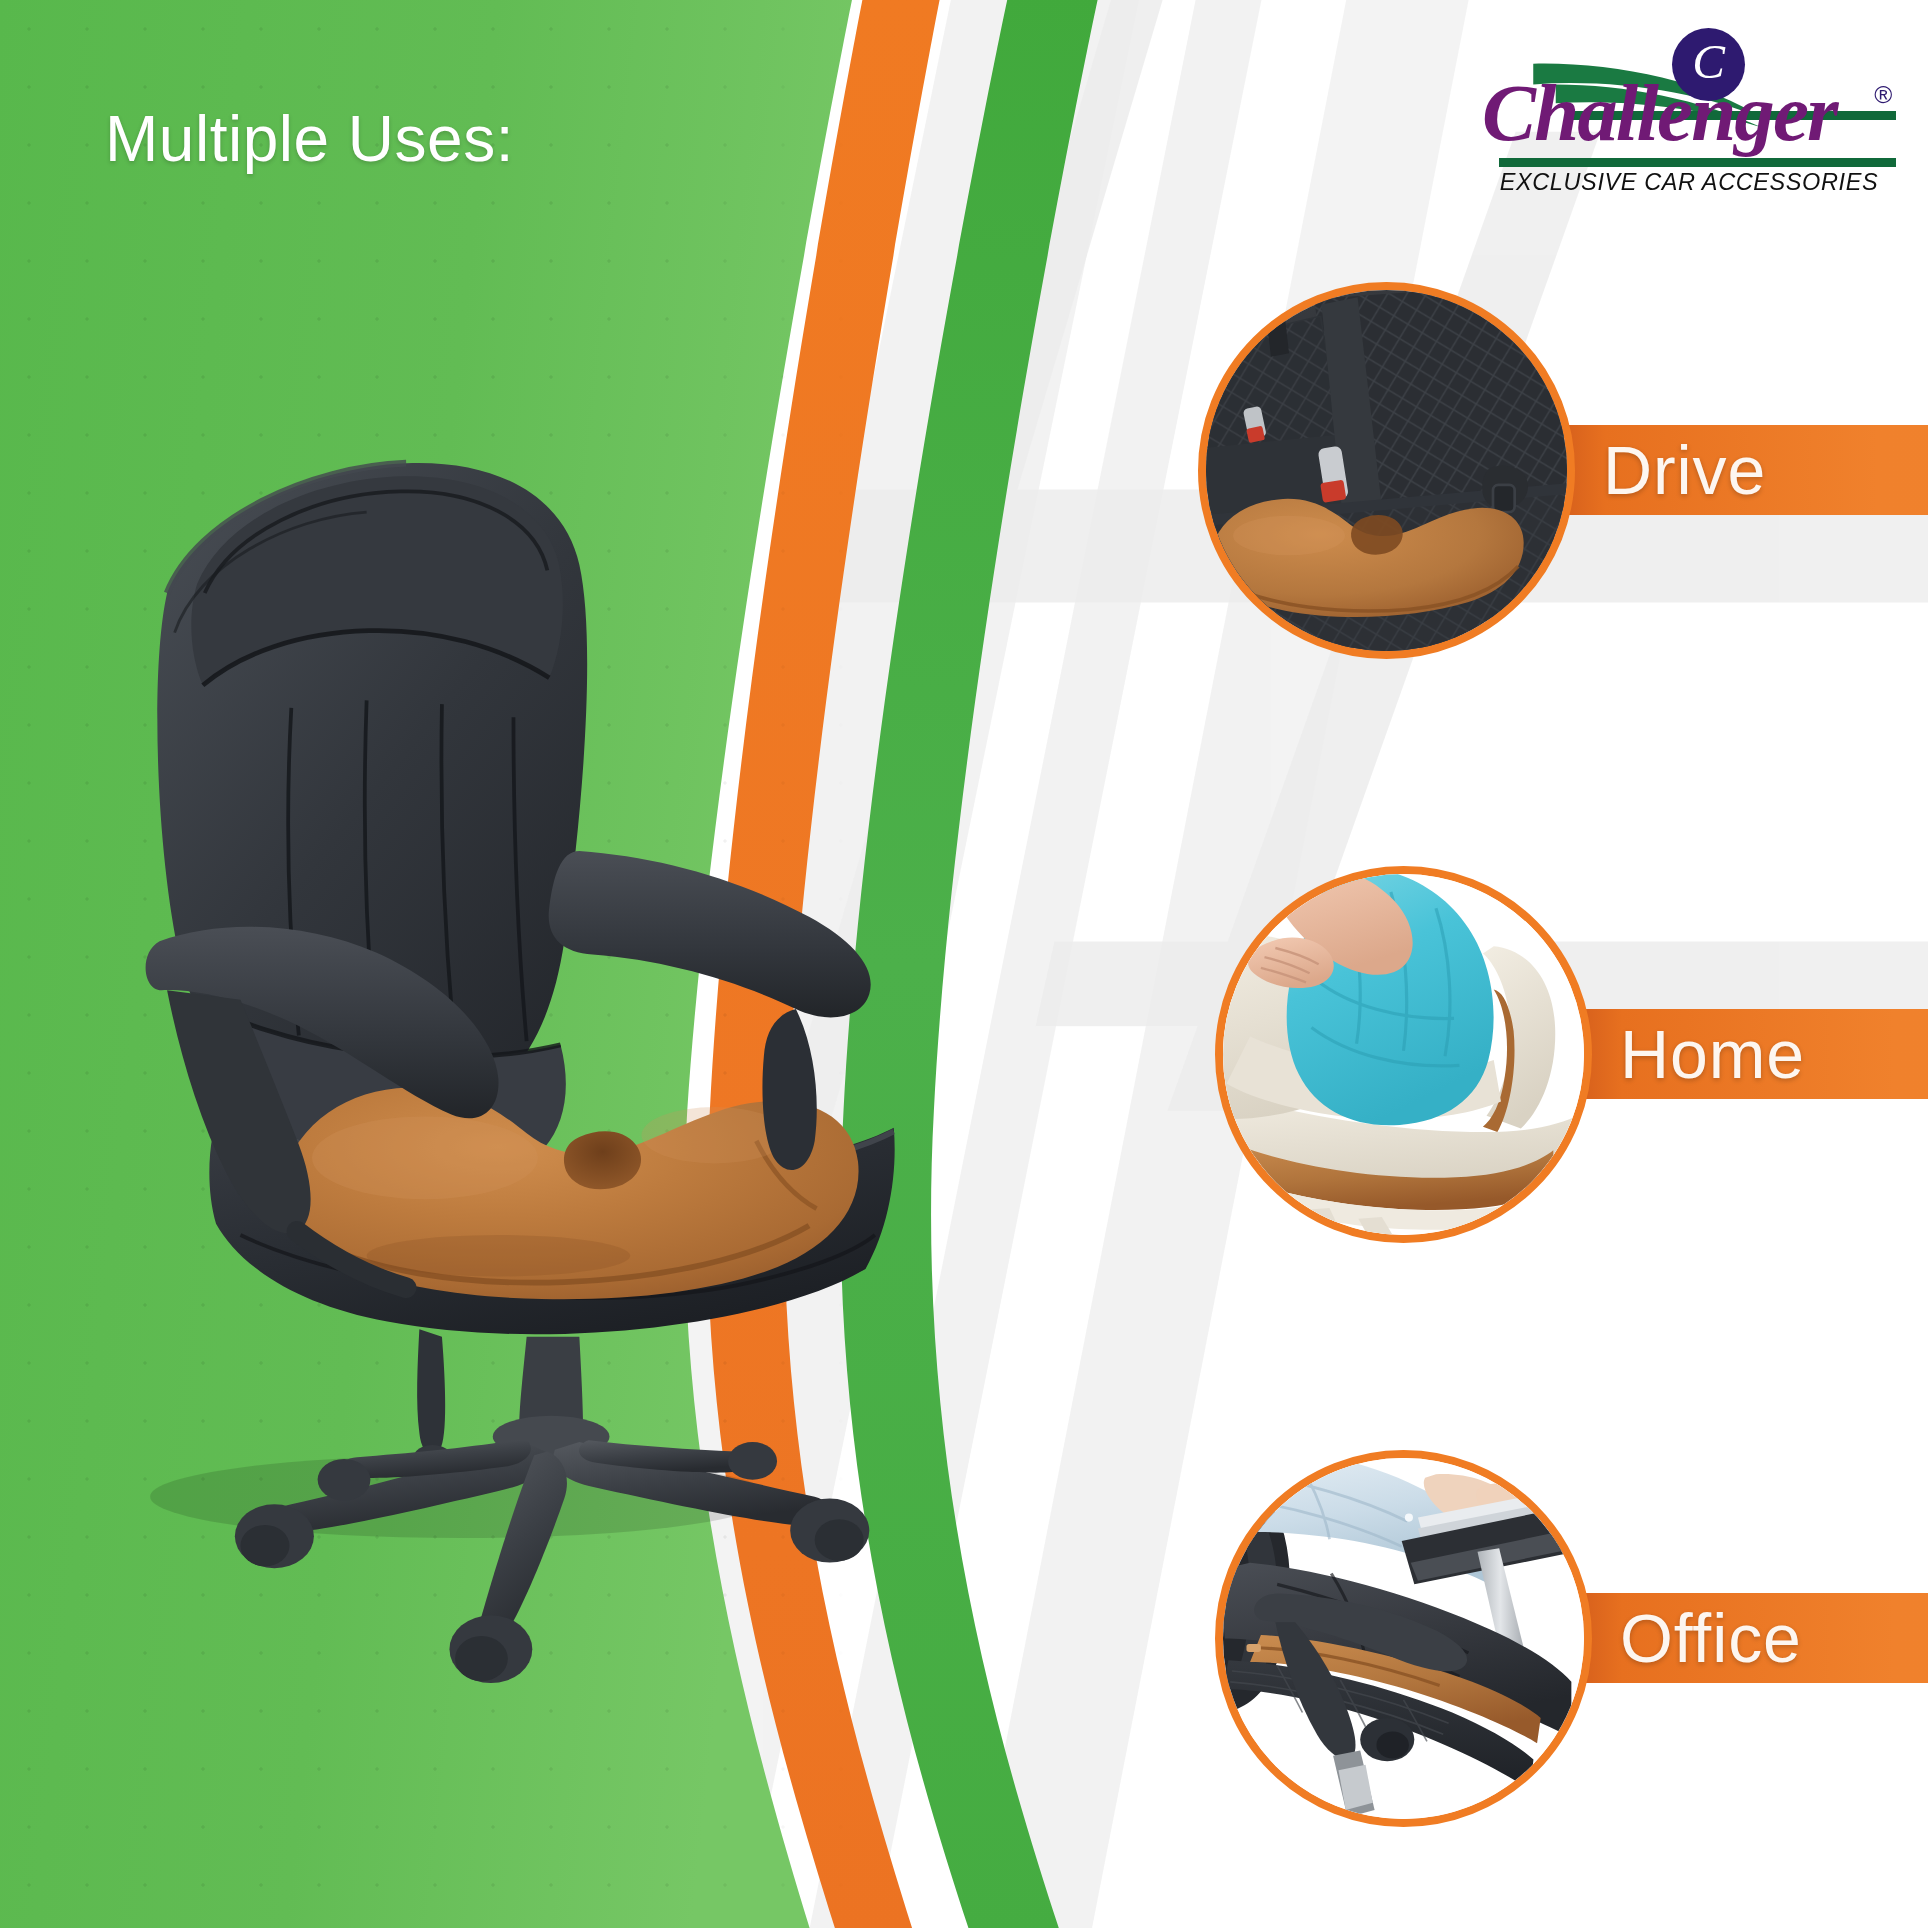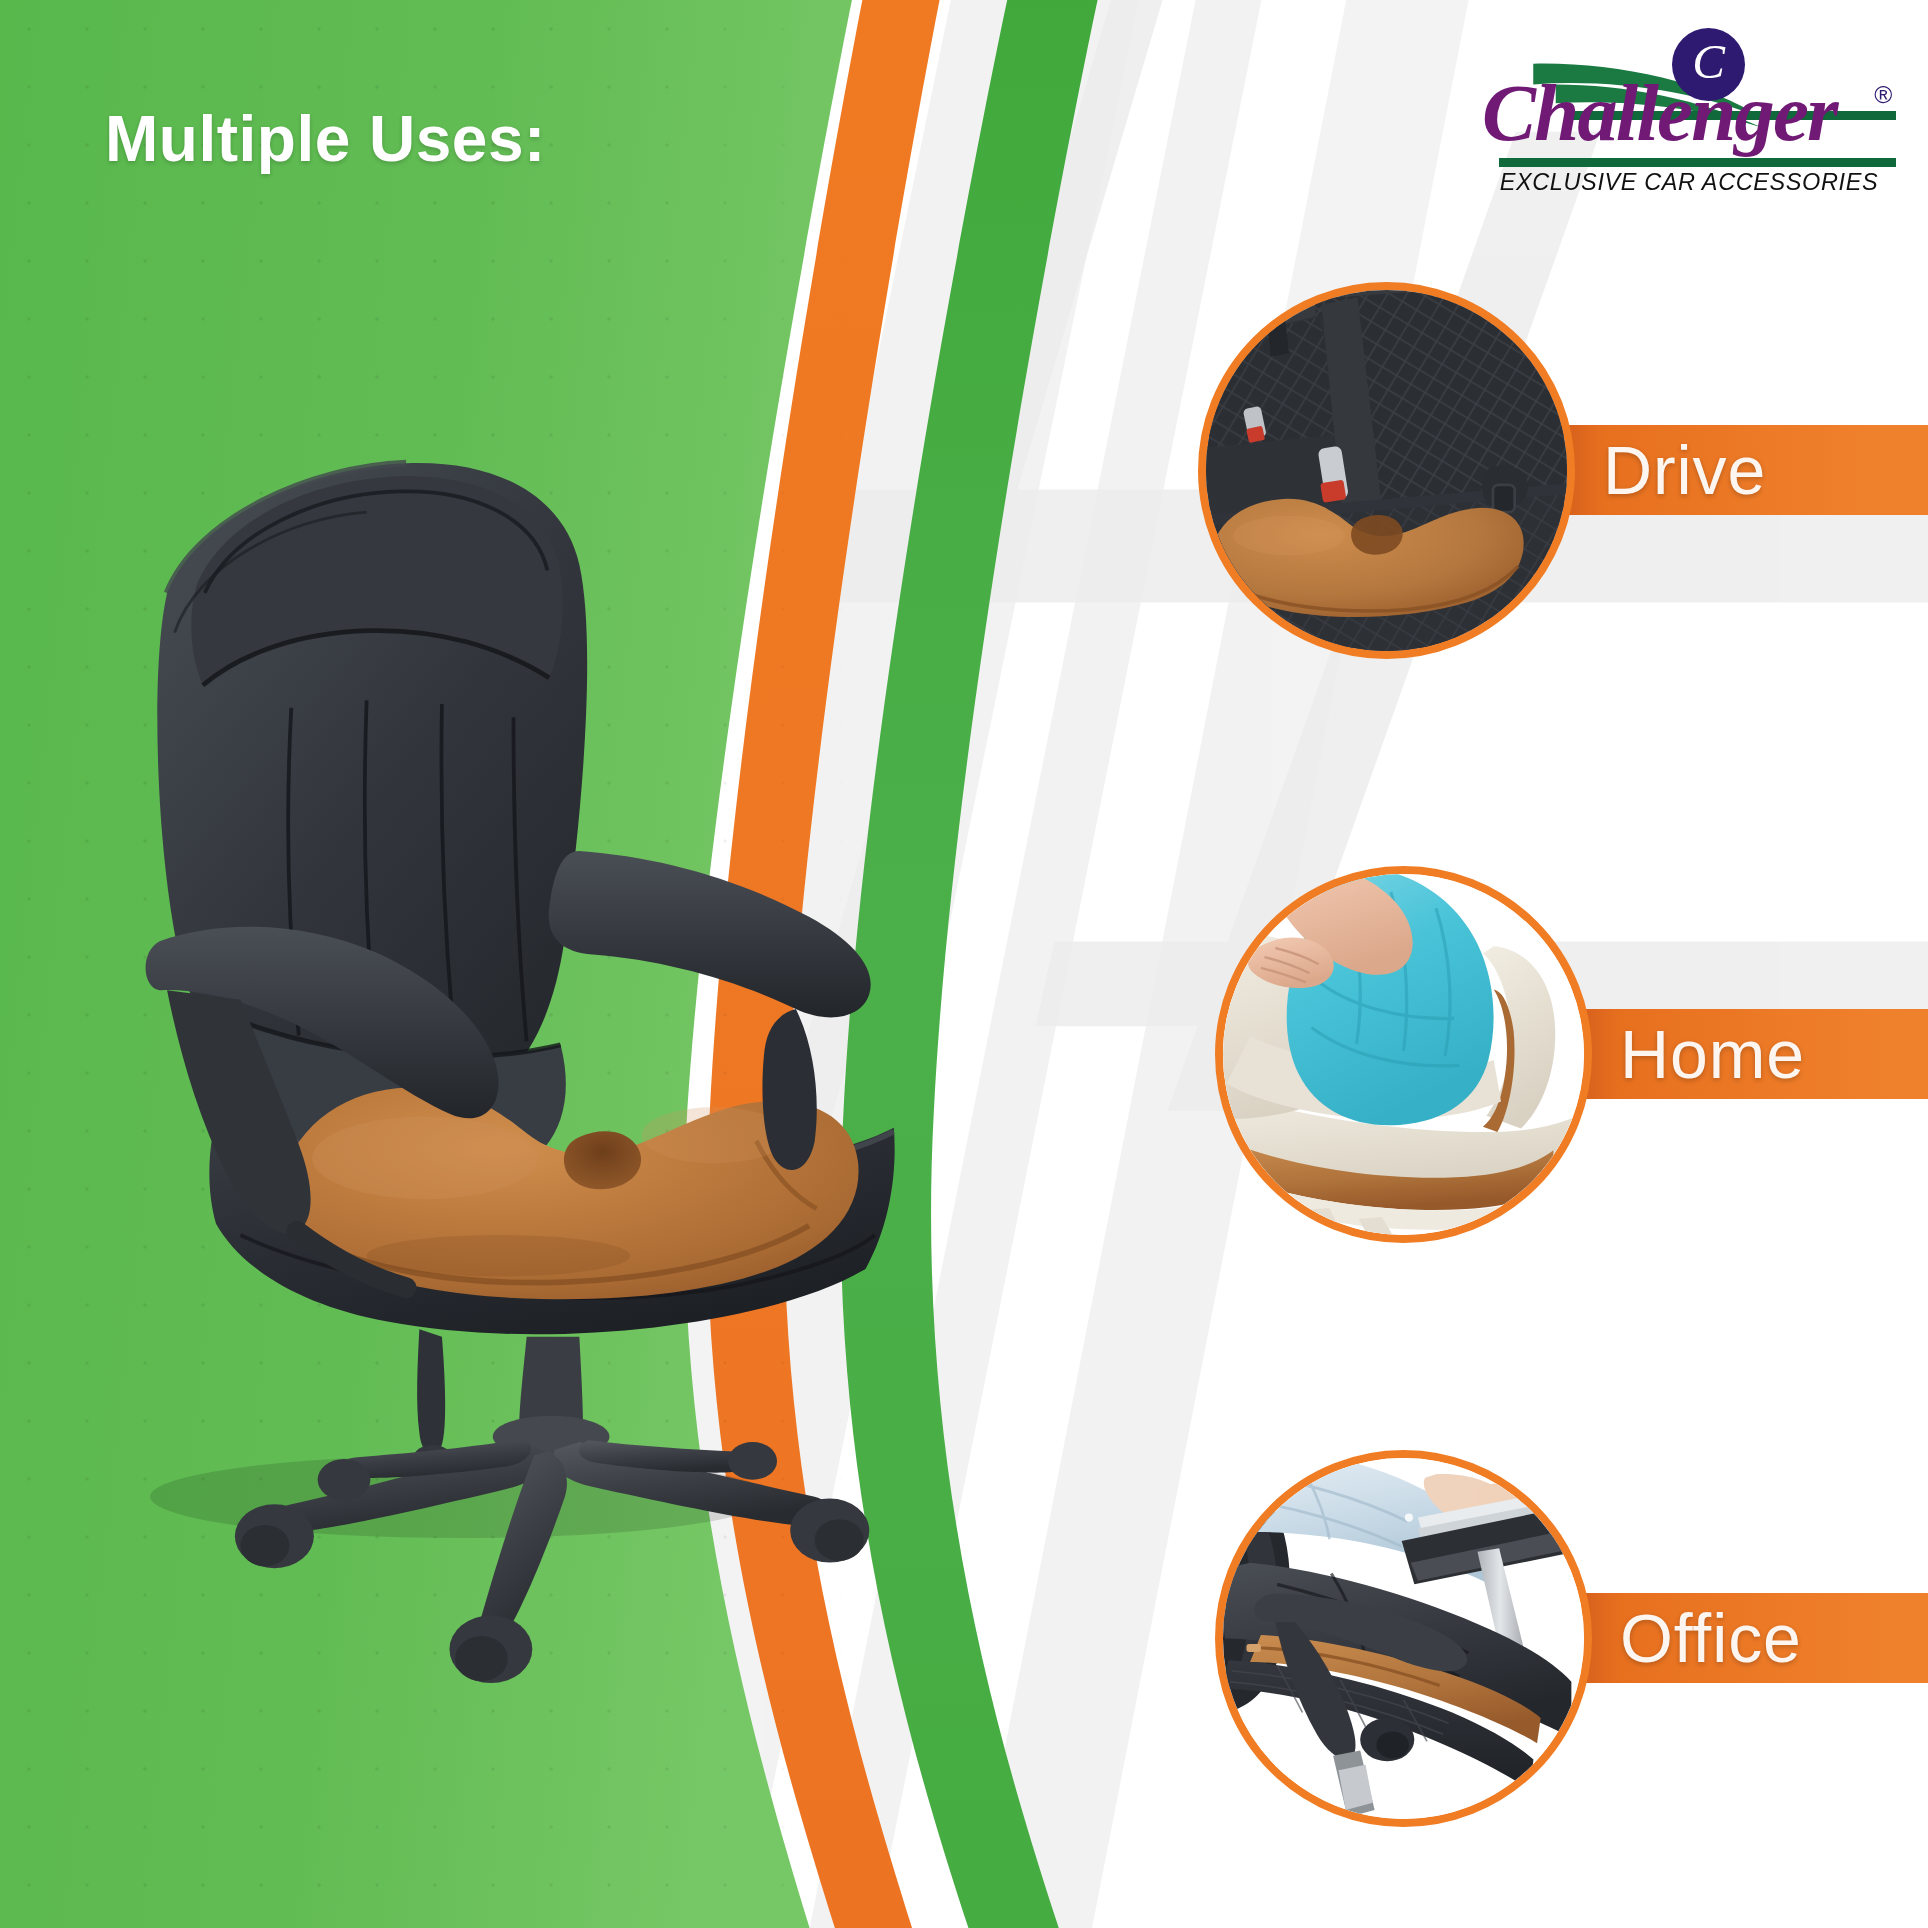--- a/index.html
+++ b/index.html
@@ -18,21 +18,21 @@
   
   .dots { position:absolute; left:0; top:0; width:942px; height:1928px; z-index:3;
           pointer-events:none;
           background-image:radial-gradient(circle, rgba(0,0,0,.07) 1.5px, transparent 1.7px);
           background-size:58px 58px;
           -webkit-mask-image:linear-gradient(to right, #000 0 72%, transparent 92%);
           mask-image:linear-gradient(to right, #000 0 72%, transparent 92%); }
 
   
   .headline { position:absolute; left:105px; top:102px; z-index:12;
-              color:#ffffff; font-size:64px; font-weight:bold; letter-spacing:0.5px;
+              color:#ffffff; font-size:64px; font-weight:normal; letter-spacing:0.5px;
               text-shadow:0 1.9px 4.7px rgba(0,0,0,.18); white-space:nowrap; }
 
   
   .logo { position:absolute; right:32px; top:26px; z-index:12; width:414px; }
   .logo-lockup { position:relative; height:132px; }
   .logo-badge { position:absolute; left:190px; top:1.9px; width:73px; height:73px;
                 border-radius:50%; background:#2E1A70; z-index:3;
                 display:flex; align-items:center; justify-content:center; }
   .logo-badge span { color:#ffffff; font-family:"Liberation Serif", serif;
                      font-style:italic; font-size:49px; line-height:1;

